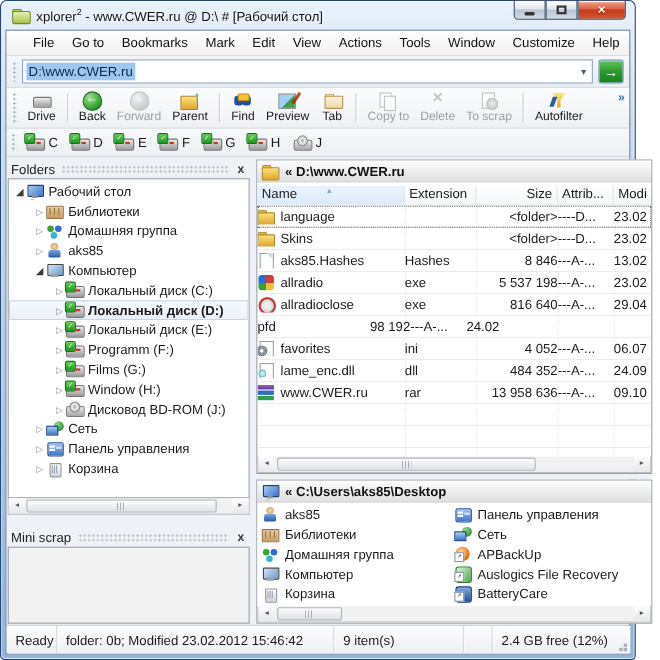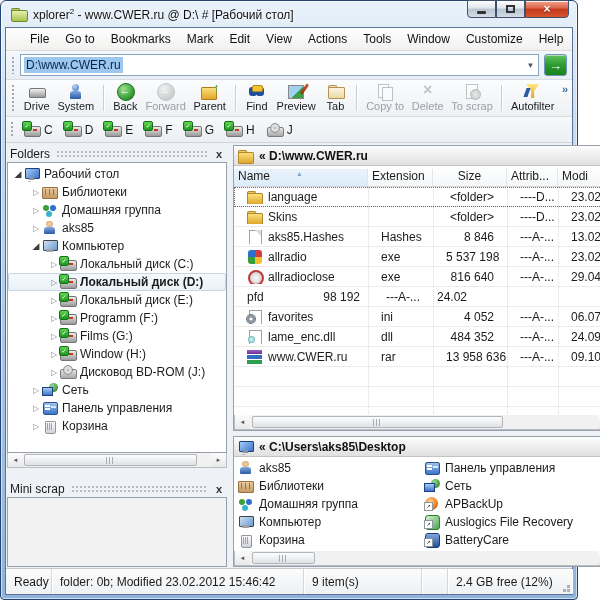--- a/index.html
+++ b/index.html
@@ -105,30 +105,30 @@
   .pane.top{flex:1}
   .pane.bottom{flex:0 0 131px}
   .pane-path{height:20px;flex:0 0 20px;display:flex;align-items:center;padding:0 4px;font-weight:bold;color:#111;
     background:linear-gradient(#fdfdfd,#ececec 55%,#e0e0e0);border-bottom:1px solid #c2c2c2}
   .pane-path .ph-icon{margin-right:5px}
   .pane-divider{height:5px;flex:0 0 5px;background:#eef1f5}
   .colhdr{height:21px;flex:0 0 21px;display:flex;align-items:flex-end;background:linear-gradient(#ffffff,#f4f6f8);border-bottom:1px solid #d6d6d6}
   .col{padding:0 4px 3px;border-right:1px solid #e4e4e4;position:relative;color:#1b1b1b;white-space:nowrap;overflow:hidden}
   .c-name{width:134px;flex:0 0 134px;background:linear-gradient(#eaf3fc,#dcebfa)}
   .c-ext{width:65px;flex:0 0 65px}
-  .c-size{width:74px;flex:0 0 74px;text-align:center}
+  .c-size{width:74px;flex:0 0 74px;text-align:right}
   .c-attr{width:51px;flex:0 0 51px}
   .c-mod{flex:1;border-right:none}
   .sort-arrow{position:absolute;top:1px;left:62px;font-size:7px;color:#7fa8d2}
   .rows-wrap{flex:1;position:relative;overflow:hidden;background:repeating-linear-gradient(180deg,transparent 0 19px,#ececec 19px 20px)}
   .vline{position:absolute;top:0;bottom:0;width:1px;background-image:linear-gradient(180deg,#dcdcdc 50%,transparent 50%);background-size:1px 2px}
   .vl1{left:134px}.vl2{left:199px}.vl3{left:273px}.vl4{left:324px}
   .frow{height:20px;display:flex;align-items:center;position:relative}
   .frow.focused{outline:1px dotted #6a6a6a;outline-offset:-1px}
-  .fcell{padding:0 13px;white-space:nowrap;overflow:hidden}
+  .fcell{padding:0 0;white-space:nowrap;overflow:hidden}
   .f-name{width:134px;flex:0 0 134px;display:flex;align-items:center}
   .f-ext{width:65px;flex:0 0 65px}
   .f-size{width:74px;flex:0 0 74px;text-align:right}
   .f-attr{width:51px;flex:0 0 51px}
   .f-mod{flex:1}
   .f-name .fi{margin-right:5px}
   
   .fi{position:relative;width:16px;height:14px;flex:0 0 16px;display:inline-block}
   .fi-folder::before{content:"";position:absolute;left:0;top:1px;width:7px;height:3px;background:#edc95c;border:1px solid #b08a2a;border-bottom:none;border-radius:2px 2px 0 0}
   .fi-folder::after{content:"";position:absolute;left:0;top:3px;width:14px;height:10px;background:linear-gradient(#fbe07a,#e0a62e);border:1px solid #b08a2a;border-radius:1px}
@@ -227,24 +227,20 @@
           <span>→</span>
         </div>
     </div>
 
     <div class="toolbar">
       <span class="gripper"></span>
       <div class="tb-btn">
           <span class="ic ic-drive"></span>
           <span class="tb-label">Drive</span>
         </div>
-      <div class="tb-btn">
-          <span class="ic ic-system"></span>
-          <span class="tb-label">System</span>
-        </div>
       <div class="tb-sep"></div>
       <div class="tb-btn">
           <span class="ic ic-back"></span>
           <span class="tb-label">Back</span>
         </div>
       <div class="tb-btn disabled">
           <span class="ic ic-forward"></span>
           <span class="tb-label">Forward</span>
         </div>
       <div class="tb-btn">

